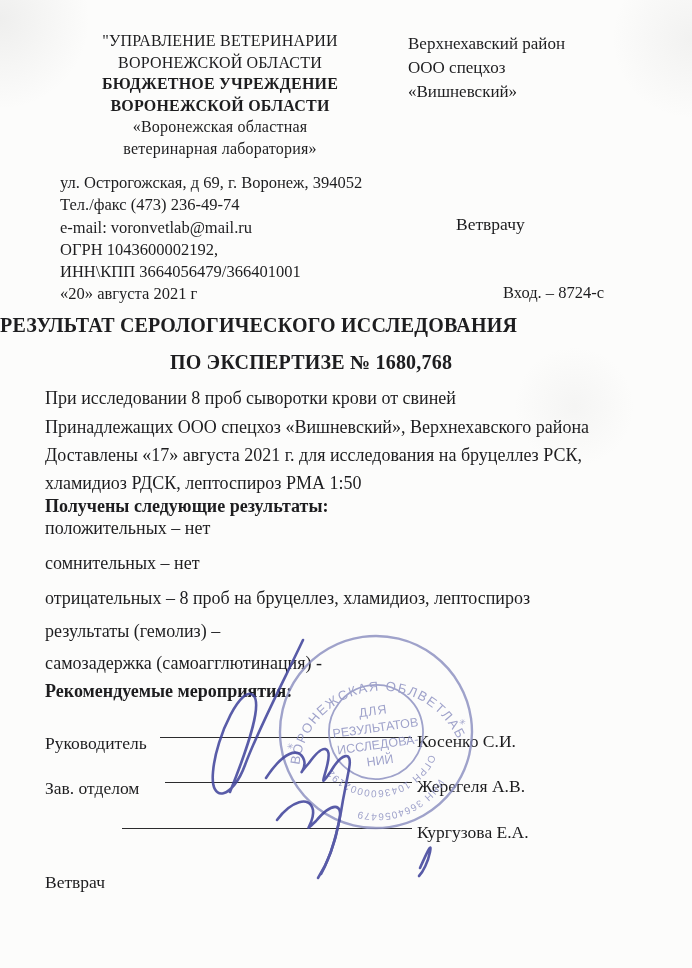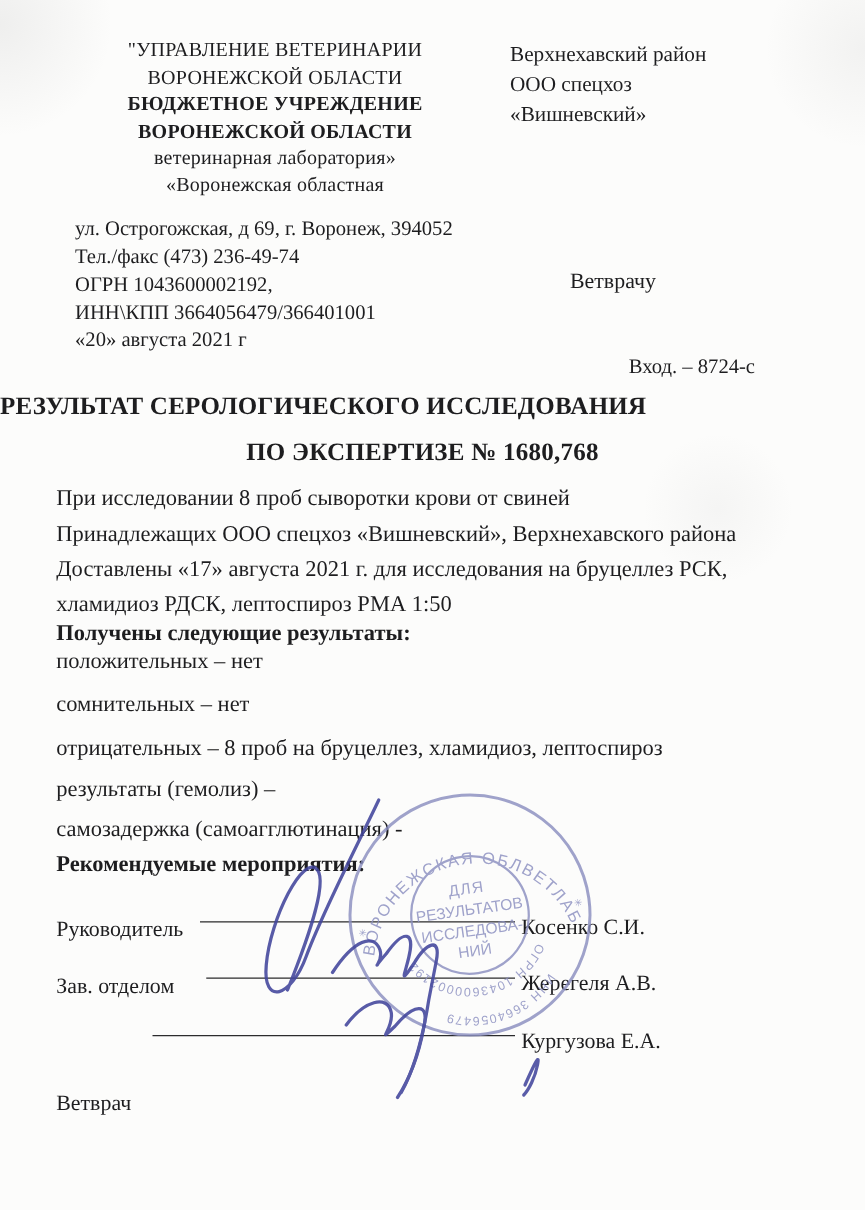--- a/index.html
+++ b/index.html
@@ -17,21 +17,21 @@
     overflow:hidden;
   }
   .abs{position:absolute;}
   .b{font-weight:bold;}
   #org{left:55px;top:30px;width:330px;font-size:16px;line-height:21.5px;text-align:center;letter-spacing:0.2px;}
   #recipient{left:408px;top:32px;font-size:17px;line-height:24px;}
   #contact{left:60px;top:172px;width:380px;font-size:16.5px;line-height:22.3px;text-align:left;}
   #vetvrachu{left:418px;top:214px;font-size:17.5px;margin-left:38px;}
   #vhod{left:503px;top:283px;font-size:16.5px;}
   #title1{left:0;top:314px;width:622px;font-size:20px;font-weight:bold;text-align:left;letter-spacing:0.2px;}
-  #title2{left:0;top:351px;width:622px;font-size:20px;font-weight:bold;text-align:center;letter-spacing:0.2px;padding-left:27px;}
+  #title2{left:0;top:351px;width:622px;font-size:20px;font-weight:bold;text-align:center;letter-spacing:0.2px;}
   #body123{left:45px;top:384px;width:600px;font-size:18px;line-height:28.5px;}
   #body4{left:45px;top:473px;font-size:18px;}
   #res-head{left:45px;top:496px;font-size:18px;font-weight:bold;}
   #res-pos{left:45px;top:518px;font-size:18px;}
   #res-doubt{left:45px;top:553px;font-size:18px;}
   #res-neg{left:45px;top:588px;font-size:18px;}
   #res-rej{left:45px;top:621px;font-size:18px;}
   #res-self{left:45px;top:653px;font-size:18px;}
   #rec-head{left:45px;top:681px;font-size:18px;font-weight:bold;}
   .sig-label{left:45px;font-size:17.5px;}
@@ -50,33 +50,34 @@
 </head>
 <body>
 
 <div class="page">
 
   <div class="abs" id="org">
     <div>"УПРАВЛЕНИЕ ВЕТЕРИНАРИИ</div>
     <div>ВОРОНЕЖСКОЙ ОБЛАСТИ</div>
     <div class="b">БЮДЖЕТНОЕ УЧРЕЖДЕНИЕ</div>
     <div class="b">ВОРОНЕЖСКОЙ ОБЛАСТИ</div>
+    <div>«Воронежская областная</div>
     <div>ветеринарная лаборатория»</div>
-    <div>«Воронежская областная</div>
   </div>
 
   <div class="abs" id="recipient">
     <div>Верхнехавский район</div>
     <div>ООО спецхоз</div>
     <div>«Вишневский»</div>
   </div>
 
   <div class="abs" id="contact">
     <div>ул. Острогожская, д 69, г. Воронеж, 394052</div>
     <div>Тел./факс (473) 236-49-74</div>
+    <div>e-mail: voronvetlab@mail.ru</div>
     <div>ОГРН 1043600002192,</div>
     <div>ИНН\КПП 3664056479/366401001</div>
     <div>«20» августа 2021 г</div>
   </div>
 
   <div class="abs" id="vetvrachu">Ветврачу</div>
   <div class="abs" id="vhod">Вход. – 8724-с</div>
 
   <div class="abs" id="title1">РЕЗУЛЬТАТ СЕРОЛОГИЧЕСКОГО ИССЛЕДОВАНИЯ</div>
   <div class="abs" id="title2">ПО ЭКСПЕРТИЗЕ № 1680,768</div>

